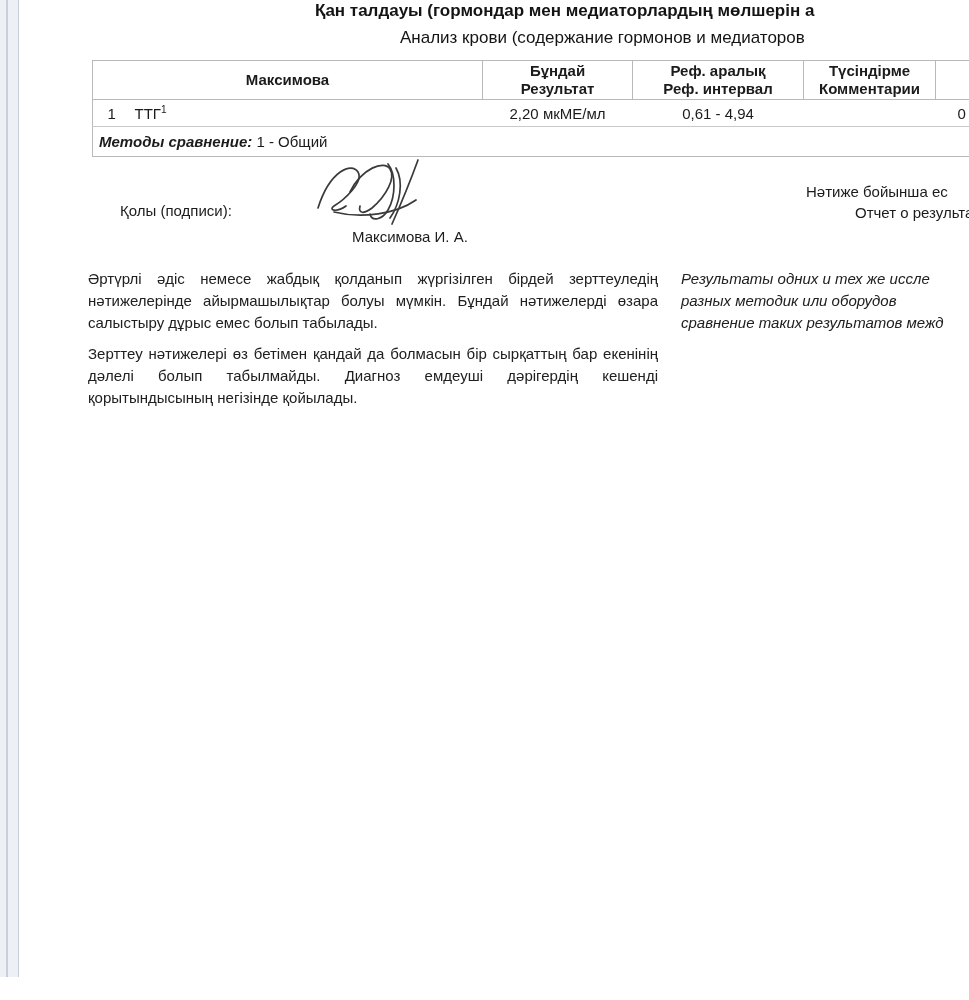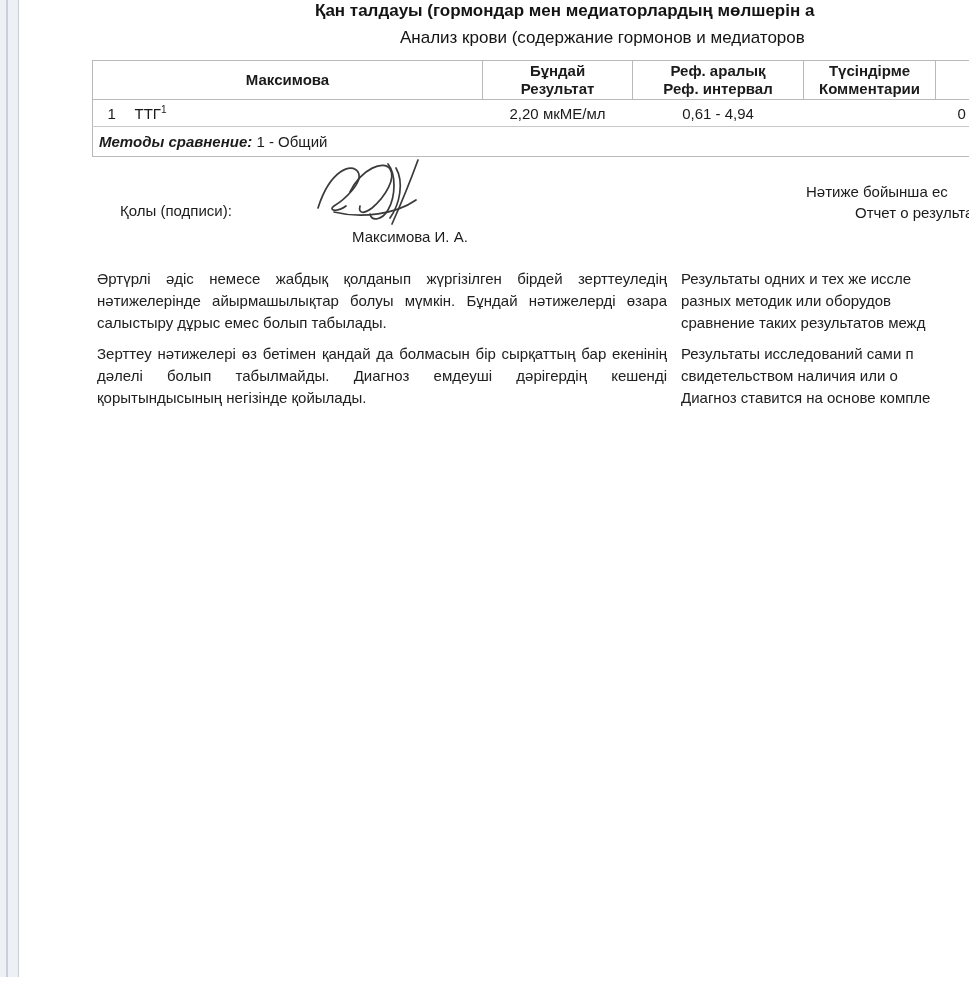--- a/index.html
+++ b/index.html
@@ -75,27 +75,27 @@
   .sig-label { position: absolute; left: 120px; top: 202px; font-size: 15px; white-space: nowrap; }
   .sig-svg { position: absolute; left: 300px; top: 156px; }
   .sig-name { position: absolute; left: 308px; top: 228px; font-size: 15px; white-space: nowrap; margin-left: 44px; }
 
   
   .note-line1 { position: absolute; left: 806px; top: 183px; font-size: 15px; white-space: nowrap; }
   .note-line2 { position: absolute; left: 838px; top: 204px; font-size: 15px; white-space: nowrap; margin-left: 17px; }
 
   
   .disc-left {
-    position: absolute; left: 97px; top: 268px; width: 570px;
+    position: absolute; left: 88px; top: 268px; width: 570px;
     font-size: 15px; line-height: 22px; text-align: justify; color: #202020;
   }
   .disc-left p { margin: 0 0 9px 0; }
   .disc-right {
     position: absolute; left: 681px; top: 268px;
-    font-size: 15px; line-height: 22px; color: #202020;
+    font-size: 15px; line-height: 22px; color: #202020; font-style: italic;
   }
   .disc-right .para { margin: 0 0 9px 0; }
   .disc-right .line { white-space: nowrap; }
 </style>
 </head>
 <body>
 
 <div class="screen">
 
   <div class="scroll-strip">
@@ -178,21 +178,16 @@
       <p>Әртүрлі әдіс немесе жабдық қолданып жүргізілген бірдей зерттеуледің нәтижелерінде айырмашылықтар болуы мүмкін. Бұндай нәтижелерді өзара салыстыру дұрыс емес болып табылады.</p>
       <p>Зерттеу нәтижелері өз бетімен қандай да болмасын бір сырқаттың бар екенінің дәлелі болып табылмайды. Диагноз емдеуші дәрігердің кешенді қорытындысының негізінде қойылады.</p>
     </div>
 
     <div class="disc-right">
       <div class="para">
         <div class="line">Результаты одних и тех же иссле</div>
         <div class="line">разных методик или оборудов</div>
         <div class="line">сравнение таких результатов межд</div>
       </div>
-      <div class="para">
-        <div class="line">Результаты исследований сами п</div>
-        <div class="line">свидетельством наличия или о</div>
-        <div class="line">Диагноз ставится на основе компле</div>
-      </div>
     </div>
 
   </div>
 </div>
 
 </body></html>

